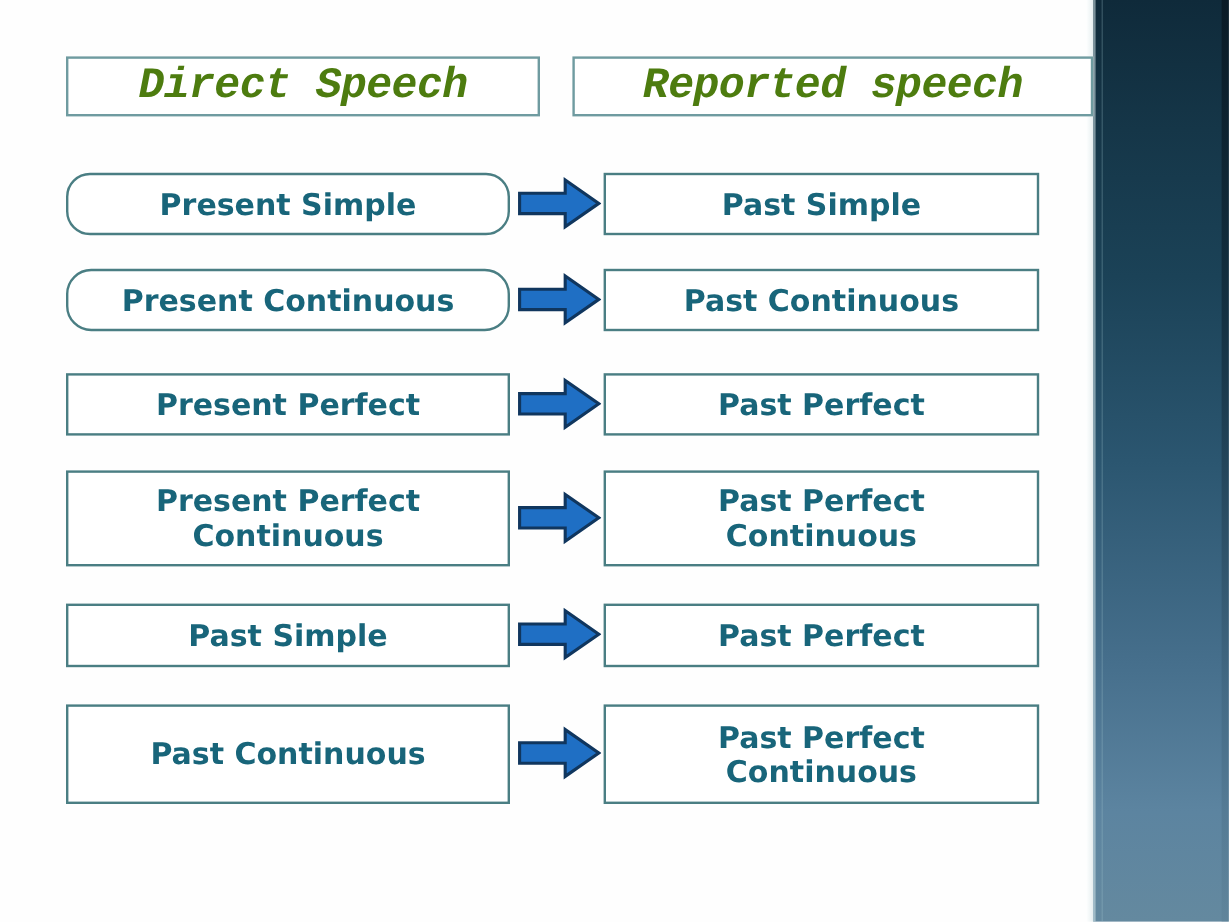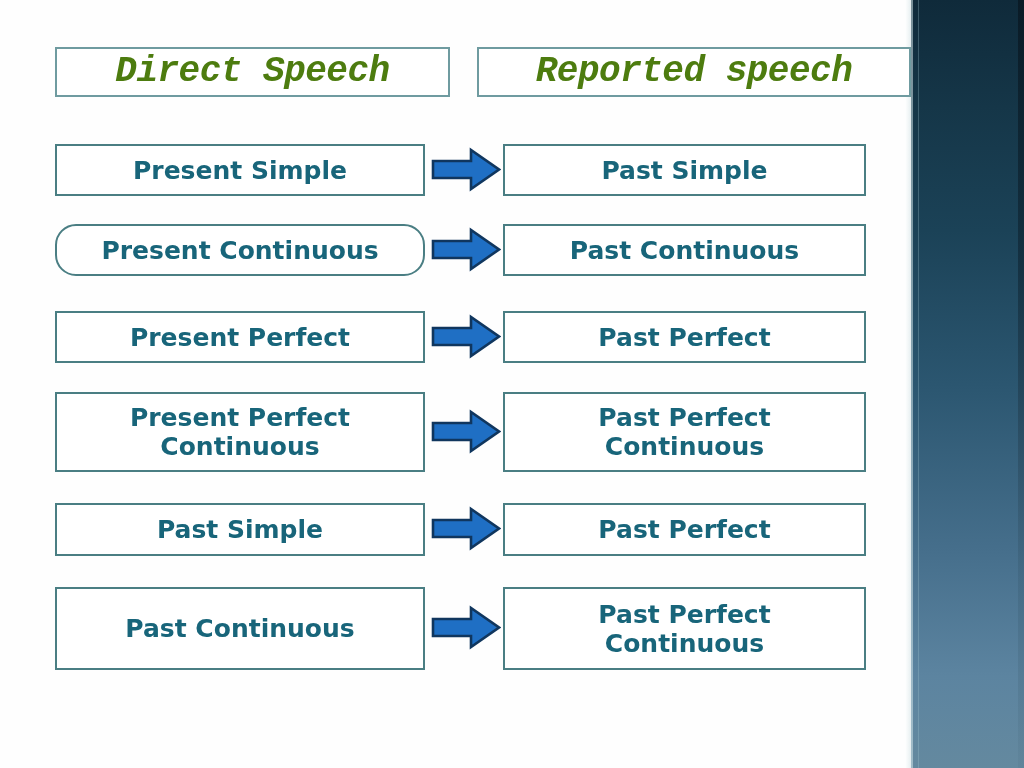--- a/index.html
+++ b/index.html
@@ -108,21 +108,21 @@
     color: #18657a;
     padding: 0 6px;
   }
   .cell-text .ln { display: block; }
 
   
   .left-box  { left: 55px;  width: 370px; }
   
   .right-box { left: 503px; width: 363px; }
 
-  #l1 { top: 144px; height: 52px; }
+  #l1 { top: 144px; height: 52px; border-radius: 20px; }
   #l2 { top: 224px; height: 52px; border-radius: 21px; }
   #l3 { top: 311px; height: 52px; }
   #l4 { top: 392px; height: 80px; }
   #l5 { top: 503px; height: 53px; }
   #l6 { top: 587px; height: 83px; }
 
   #r1 { top: 144px; height: 52px; }
   #r2 { top: 224px; height: 52px; }
   #r3 { top: 311px; height: 52px; }
   #r4 { top: 392px; height: 80px; }

